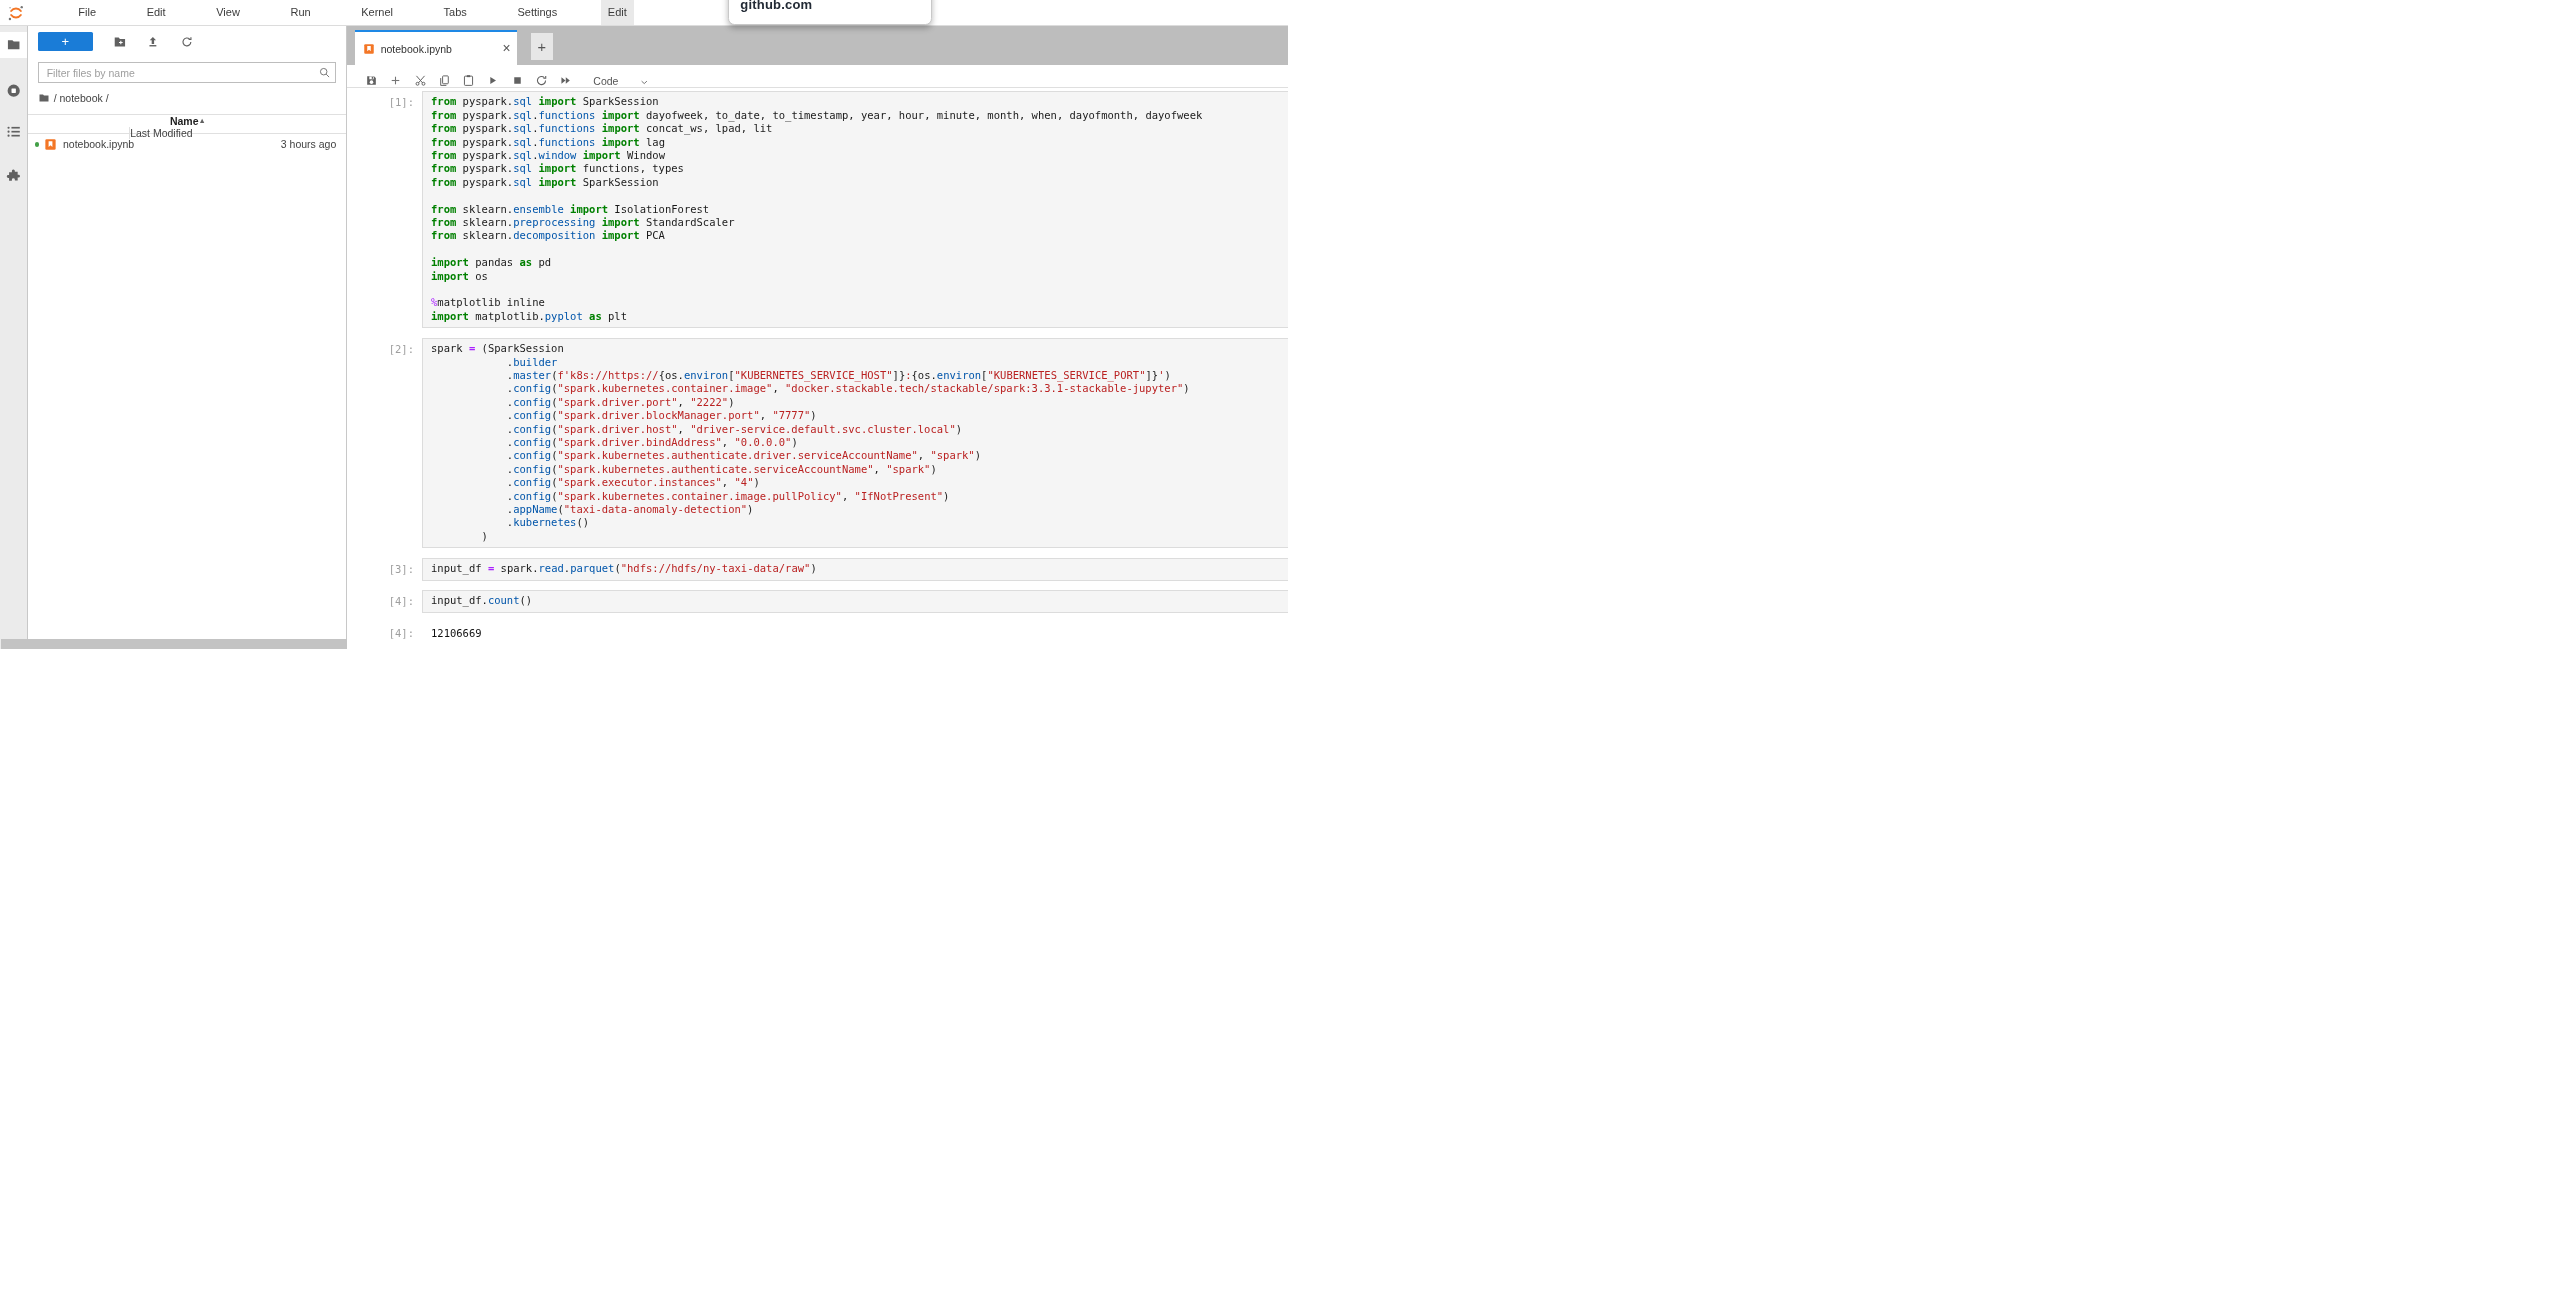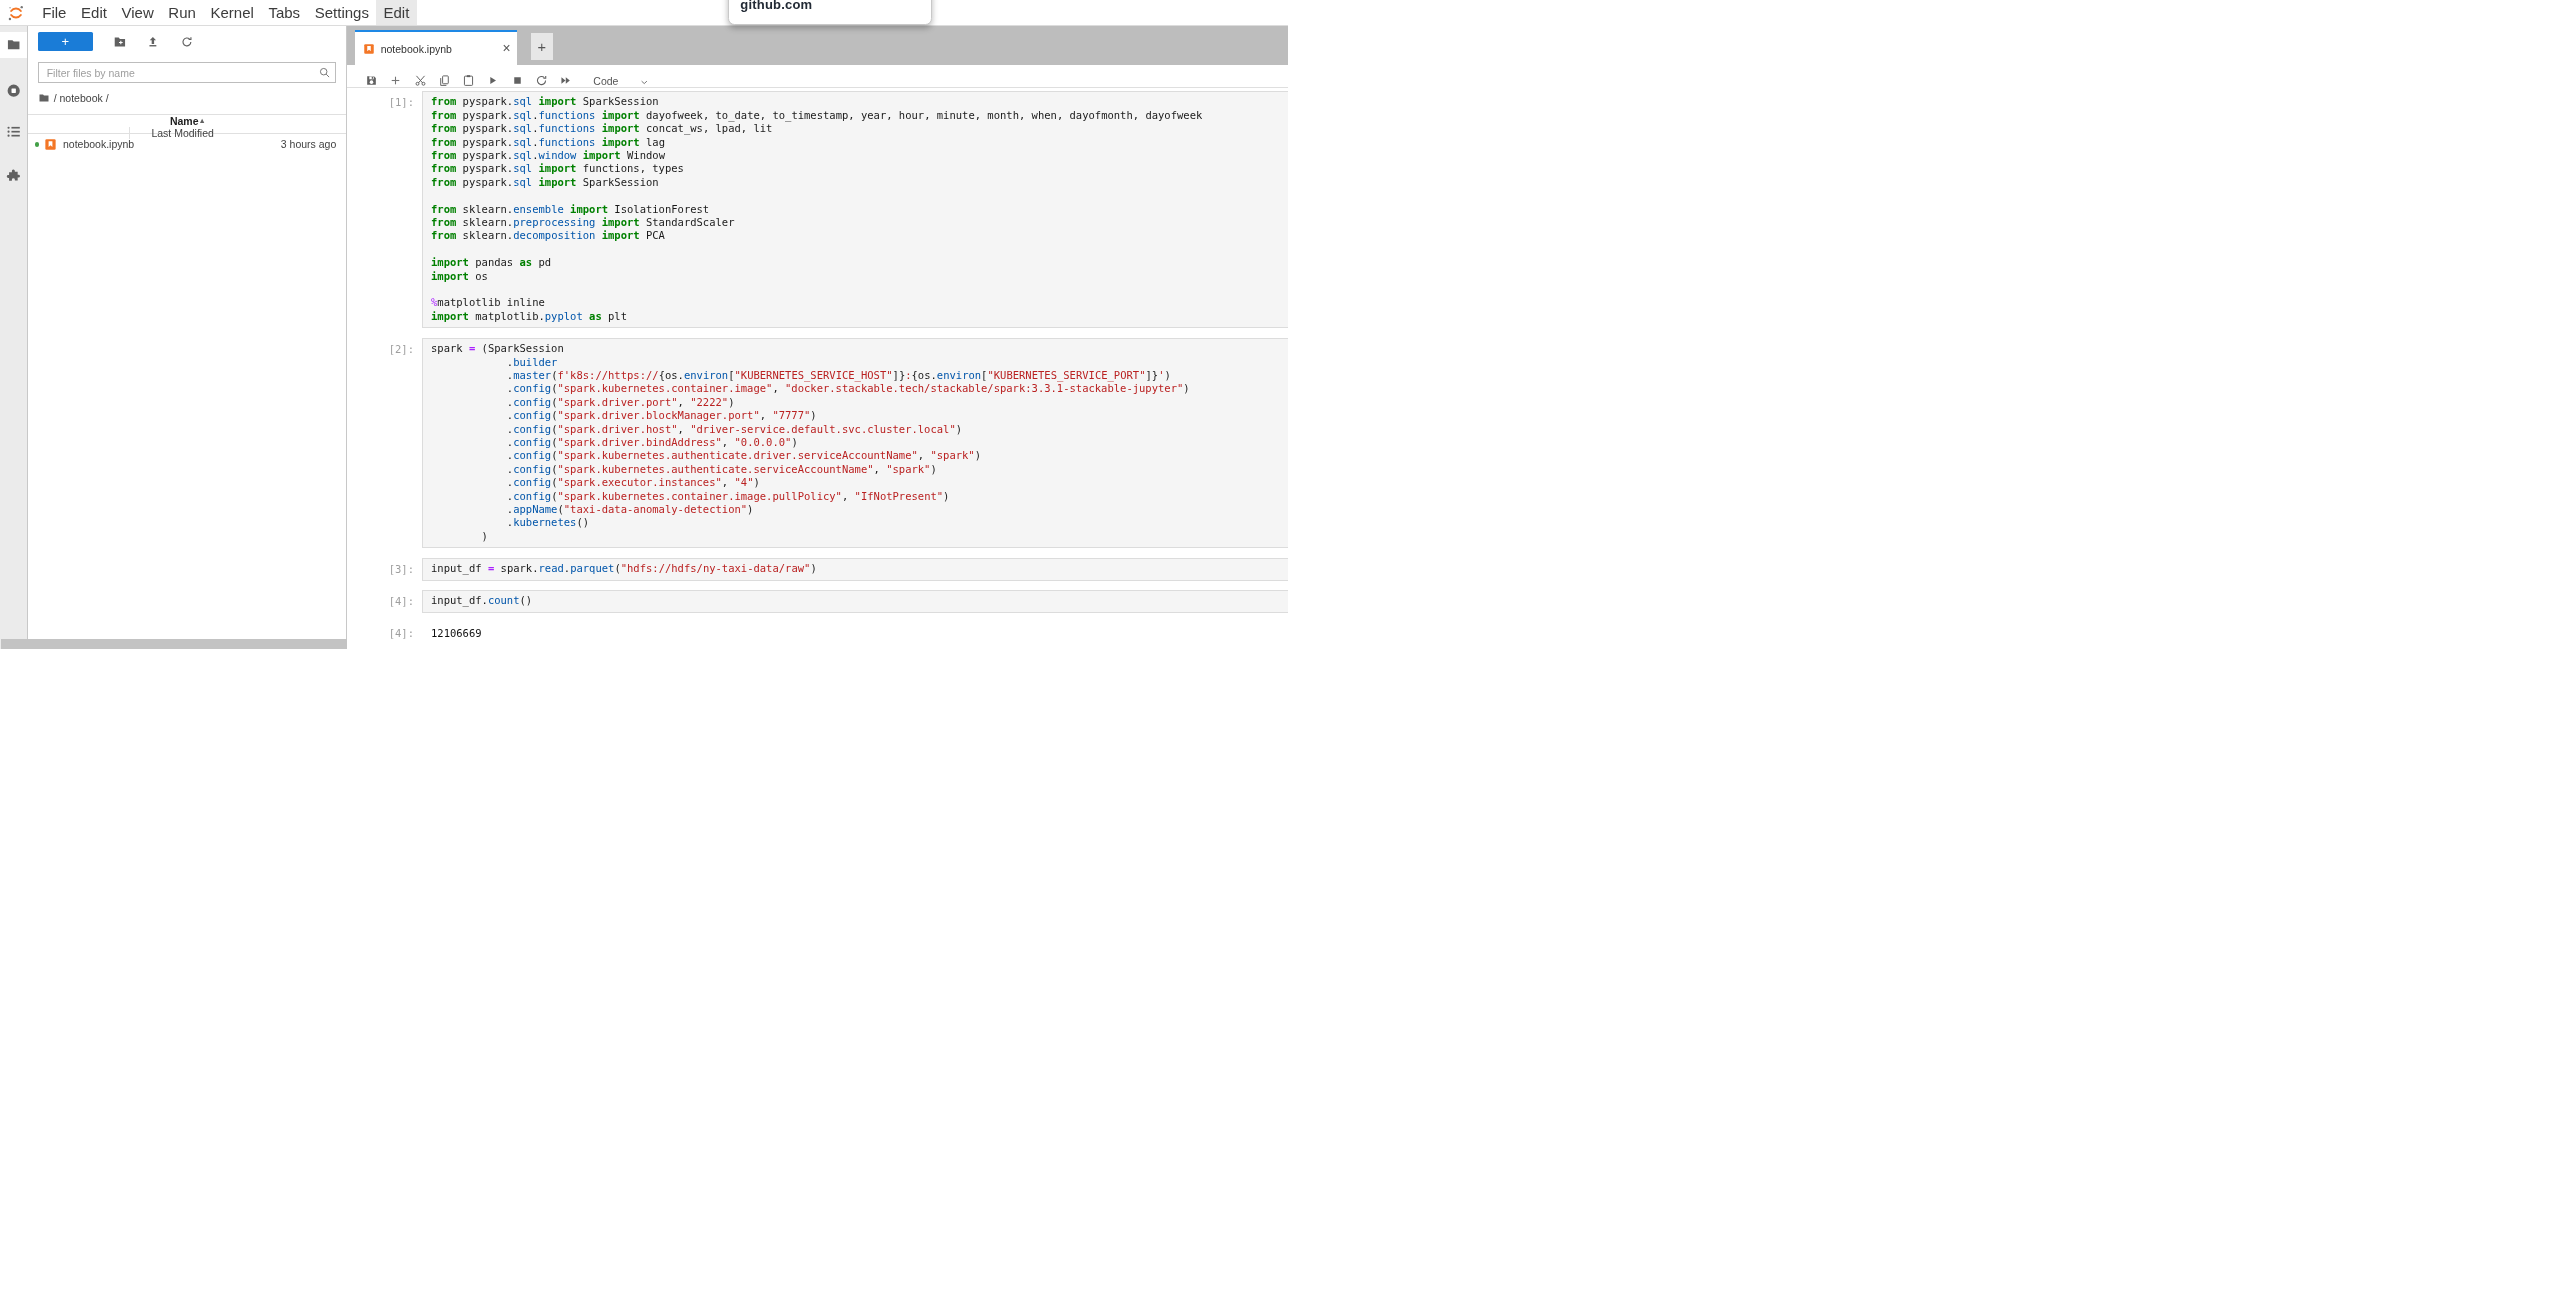--- a/index.html
+++ b/index.html
@@ -6,21 +6,21 @@
   .stage{position:relative;width:1288px;height:649px;overflow:hidden;background:#fff;
          font-family:"Liberation Sans",sans-serif;color:#333;}
   .icon{display:inline-block;line-height:0;}
   .icon svg{width:100%;height:100%;display:block;}
 
   
   .menubar{position:absolute;left:0;top:0;width:100%;height:25px;background:#fff;
            border-bottom:0.8px solid #dcdcdc;display:flex;align-items:center;z-index:5;}
   .logo{width:18px;height:18px;margin:0 10.5px 0 6.5px;}
   .menus{display:flex;height:25px;}
-  .menu-item{padding:0 7.3px;line-height:25px;font-size:15px;color:#3c3c3c;cursor:default;}
+  .menu-item{padding:0 7.3px;line-height:25px;font-size:11px;color:#3c3c3c;cursor:default;margin-left:36px;}
   .menu-item.active{background:#e9e9e9;}
   .hairline{position:absolute;left:581px;right:0;top:3.2px;height:0.8px;background:#d8d8d8;z-index:4;}
 
   
   .popup{position:absolute;left:728px;top:-21px;width:202px;height:44px;background:#fff;
          border:0.8px solid #c8c8c8;border-radius:6.5px;box-shadow:0 2.4px 6.5px rgba(0,0,0,.28);z-index:50;}
   .popup span{position:absolute;left:11.3px;top:17px;font-size:13px;font-weight:700;color:#222a35;
               letter-spacing:0.2px;}
 
   
@@ -49,21 +49,21 @@
            background:#fff;padding:0 23px 0 8px;font-size:10.5px;color:#424242;outline:none;
            font-family:"Liberation Sans",sans-serif;}
   .filter-wrap input::placeholder{color:#9e9e9e;}
   .filter-search{position:absolute;right:5.7px;top:4px;width:13px;height:13px;}
   .breadcrumb{display:flex;align-items:center;margin:8px 9.7px 0 9.7px;height:14.6px;text-align:right;}
   .breadcrumb .icon{width:12px;height:12px;margin-right:4px;}
   .fb-header{display:flex;align-items:center;margin-top:8px;height:18px;
              border-top:0.8px solid #e0e0e0;border-bottom:0.8px solid #e0e0e0;flex-direction:column;}
   .col-name{flex:1;display:flex;align-items:center;padding-left:9.7px;font-weight:700;color:#212121;}
   .sort{margin-left:auto;margin-right:8px;font-size:7.3px;color:#616161;}
-  .col-mod{width:105px;border-left:0.8px solid #e0e0e0;text-align:center;padding-right:9.7px;
+  .col-mod{width:105px;border-left:0.8px solid #e0e0e0;text-align:left;padding-right:9.7px;
            font-weight:400;color:#424242;box-sizing:content-box;}
   .file-row{display:flex;align-items:center;height:21px;}
   .file-row .dot{width:4.9px;height:4.9px;border-radius:50%;background:#43a047;margin:0 4.9px 0 6.5px;flex:none;}
   .file-row .nbicon{width:13px;height:13px;margin-right:5.7px;flex:none;}
   .file-row .fname{flex:1;color:#424242;}
   .file-row .fmod{width:105px;text-align:right;padding-right:9.7px;color:#424242;}
   .sb-scrollbar{position:absolute;left:-27.5px;bottom:0;width:346px;height:9.7px;background:#c3c3c3;}
 
   
   .main{flex:1;display:flex;flex-direction:column;min-width:0;position:relative;}

